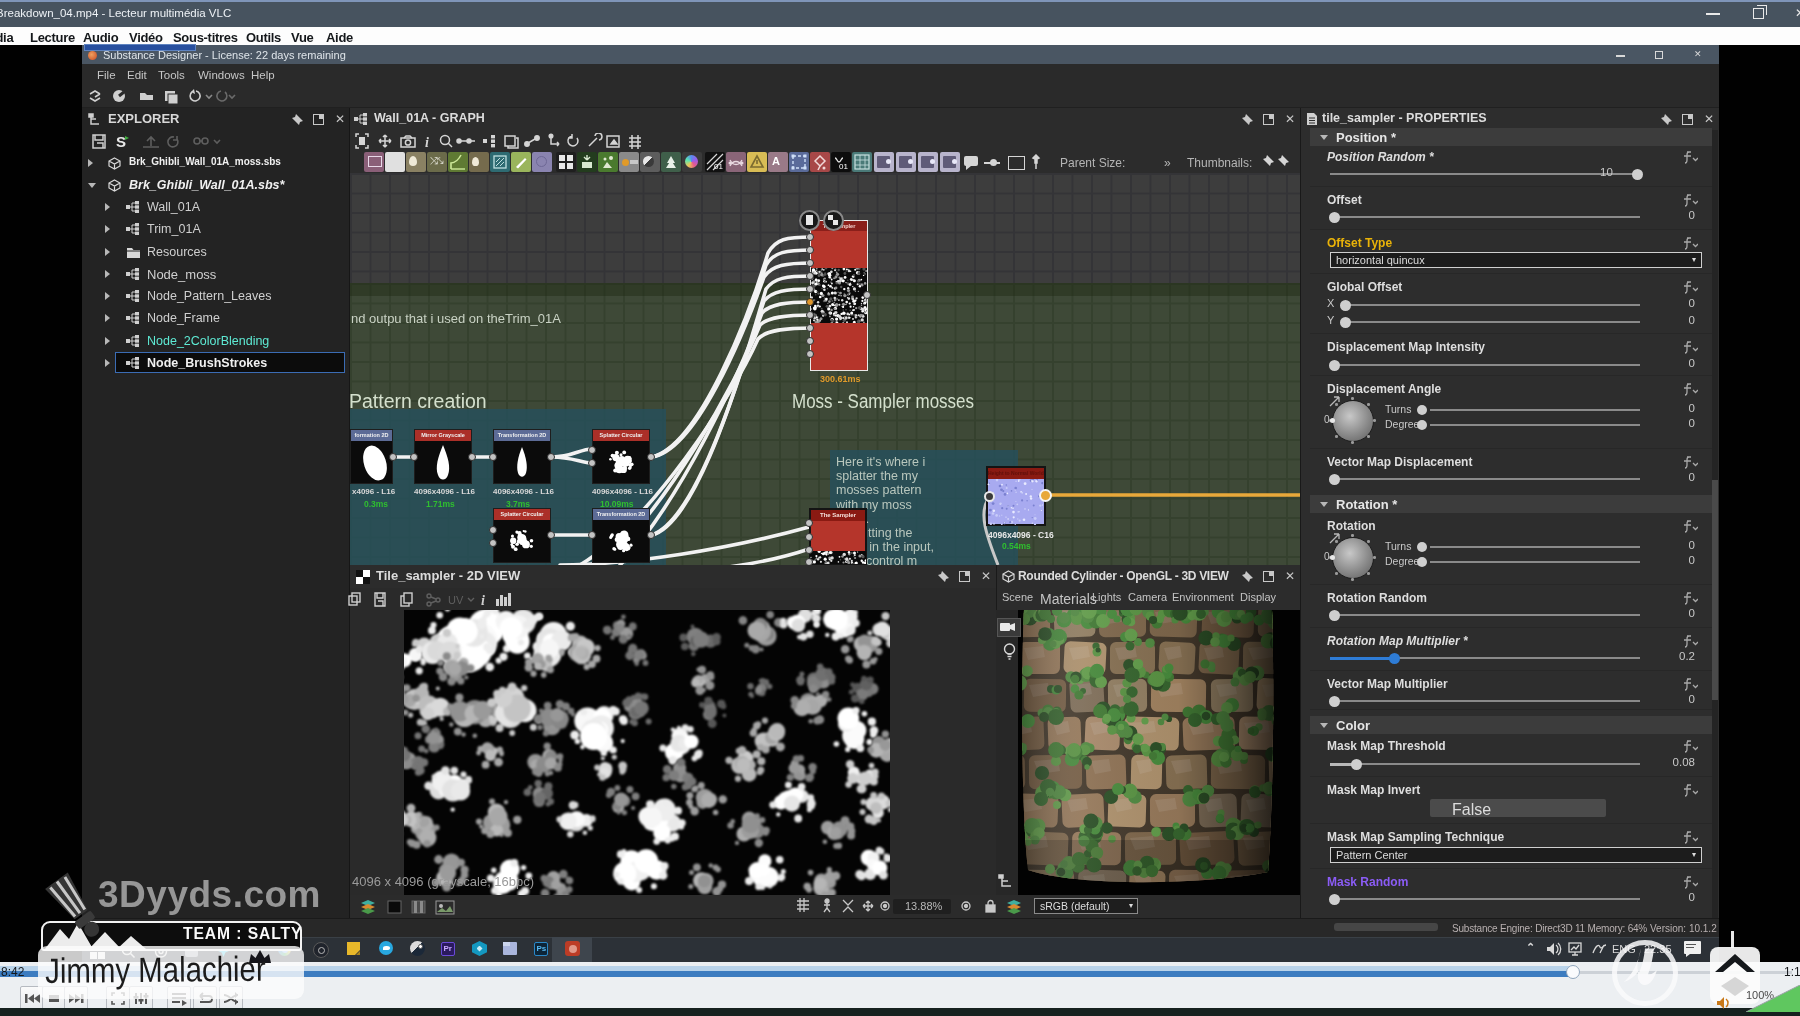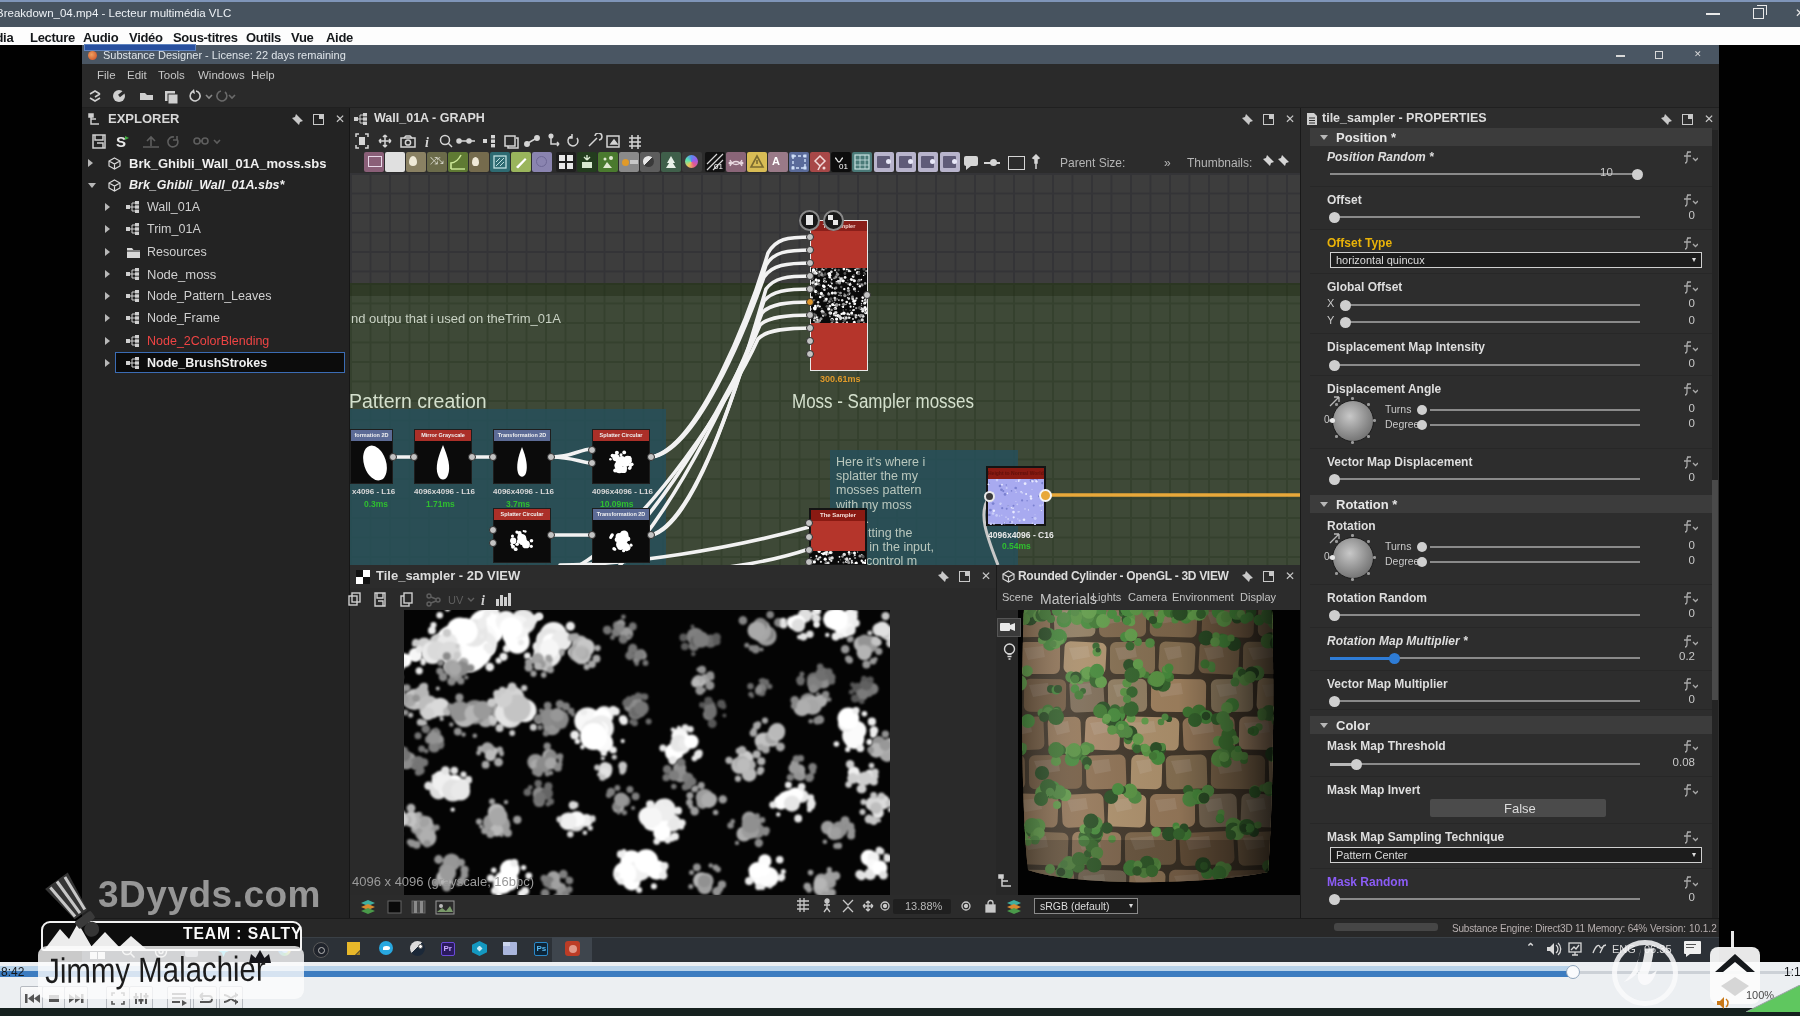--- a/index.html
+++ b/index.html
@@ -88,21 +88,21 @@
 <path d="M122,7 l3,3 3,-3"></path>
       </g>
     </g>
   </svg>
 <div class="chR" style="left:88px;top:159px"></div>
 <svg class="a" style="left:108px;top:157px" width="13" height="13" viewBox="0 0 13 13">
     <g stroke="#d8d8d8" stroke-width="1.2" fill="none">
       <path d="M6.5,1 L12,4 v5 L6.5,12 L1,9 V4 z M1,4 L6.5,7 L12,4 M6.5,7 v5"></path>
     </g>
   </svg>
-<div class="tx" style="left:129px;top:156px;font-size:13px;font-weight:bold;font-style:normal;color:#f0f0f0">Brk_Ghibli_Wall_01A_moss.sbs</div>
+<div class="tx" style="left:129px;top:156px;font-size:10px;font-weight:bold;font-style:normal;color:#f0f0f0">Brk_Ghibli_Wall_01A_moss.sbs</div>
 <div class="chD" style="left:88px;top:183px"></div>
 <svg class="a" style="left:108px;top:179px" width="13" height="13" viewBox="0 0 13 13">
     <g stroke="#d8d8d8" stroke-width="1.2" fill="none">
       <path d="M6.5,1 L12,4 v5 L6.5,12 L1,9 V4 z M1,4 L6.5,7 L12,4 M6.5,7 v5"></path>
     </g>
   </svg>
 <div class="tx" style="left:129px;top:178px;font-size:12.5px;font-weight:bold;font-style:italic;color:#f0f0f0">Brk_Ghibli_Wall_01A.sbs*</div>
 <div class="chR" style="left:105px;top:203px"></div>
 <svg class="a" style="left:126px;top:201px" width="14" height="12" viewBox="0 0 14 12">
     <g fill="#d0d0d0">
@@ -167,21 +167,21 @@
 <div class="chR" style="left:105px;top:337px"></div>
 <svg class="a" style="left:126px;top:335px" width="14" height="12" viewBox="0 0 14 12">
     <g fill="#d0d0d0">
       <rect x="0" y="4" width="4" height="4"></rect>
       <rect x="9" y="0" width="4" height="3.4"></rect>
       <rect x="9" y="4.3" width="4" height="3.4"></rect>
       <rect x="9" y="8.6" width="4" height="3.4"></rect>
       <path d="M4,6 h2 M6,2 h3 M6,6 h3 M6,10 h3 M6,2 v8" stroke="#d0d0d0" stroke-width="1" fill="none"></path>
     </g>
   </svg>
-<div class="tx" style="left:147px;top:334px;font-size:12.5px;font-weight:normal;font-style:normal;color:#ef4444">Node_2ColorBlending</div>
+<div class="tx" style="left:147px;top:334px;font-size:12.5px;font-weight:normal;font-style:normal;color:#5eead4">Node_2ColorBlending</div>
 <div class="a" style="left:115px;top:352px;width:230px;height:21px;background:#0c0c0c;border:1px solid #3b6cb4;box-sizing:border-box"></div>
 <div class="chR" style="left:105px;top:359px"></div>
 <svg class="a" style="left:126px;top:357px" width="14" height="12" viewBox="0 0 14 12">
     <g fill="#d0d0d0">
       <rect x="0" y="4" width="4" height="4"></rect>
       <rect x="9" y="0" width="4" height="3.4"></rect>
       <rect x="9" y="4.3" width="4" height="3.4"></rect>
       <rect x="9" y="8.6" width="4" height="3.4"></rect>
       <path d="M4,6 h2 M6,2 h3 M6,6 h3 M6,10 h3 M6,2 v8" stroke="#d0d0d0" stroke-width="1" fill="none"></path>
     </g>
@@ -3181,21 +3181,21 @@
 <div class="a" style="left:1351px;top:758.5px;width:11px;height:11px;border-radius:50%;background:#cfcfcf"></div>
 <div class="tx" style="left:1600px;top:756px;width:95px;text-align:right;font-size:11.5px;color:#c8c8c8">0.08</div>
 <div class="tx" style="left:1327px;top:783px;font-size:12px;font-weight:bold;font-style:normal;color:#dedede">Mask Map Invert</div>
 <svg class="a" style="left:1682px;top:783px" width="16" height="15" viewBox="0 0 16 15">
     <g stroke="#a8a8a8" stroke-width="1.3" fill="none">
       <path d="M5,2 h4 M7,2 c-1,0 -2,1 -2,3 l0,5 c0,2 -1,3 -2,3 M2,6 h7"></path>
       <path d="M11,8 l2.5,2.5 L16,8"></path>
     </g>
   </svg>
 <div class="a" style="left:1430px;top:799px;width:176px;height:18px;background:#4b4b4b;border-radius:2px"></div>
-<div class="tx" style="left:1504px;top:801px;font-size:13px;color:#dcdcdc">False</div>
+<div class="tx" style="left:1452px;top:801px;font-size:16px;color:#dcdcdc">False</div>
 <div class="tx" style="left:1327px;top:830px;font-size:12px;font-weight:bold;font-style:normal;color:#dedede">Mask Map Sampling Technique</div>
 <svg class="a" style="left:1682px;top:830px" width="16" height="15" viewBox="0 0 16 15">
     <g stroke="#a8a8a8" stroke-width="1.3" fill="none">
       <path d="M5,2 h4 M7,2 c-1,0 -2,1 -2,3 l0,5 c0,2 -1,3 -2,3 M2,6 h7"></path>
       <path d="M11,8 l2.5,2.5 L16,8"></path>
     </g>
   </svg>
 <div class="a" style="left:1330px;top:847px;width:372px;height:16px;background:#1c1c1c;border:1px solid #cfcfcf;box-sizing:border-box"></div>
 <div class="tx" style="left:1336px;top:849px;font-size:11px;color:#dcdcdc">Pattern Center</div>
 <div class="tx" style="left:1692px;top:850px;font-size:8px;color:#dcdcdc">▾</div>
@@ -3281,21 +3281,21 @@
     <g stroke="#d8d8d8" stroke-width="1.3" fill="none">
       <rect x="1" y="1" width="12" height="9"></rect>
       <path d="M4,13 h6 M7,10 v3"></path>
       <path d="M3,8 l3,-3 2,2 3,-4"></path>
     </g>
   </svg>
 <svg class="a" style="left:1592px;top:942px" width="15" height="14" viewBox="0 0 15 14">
     <path d="M1,11 C4,3 7,2 8,5 C9,8 11,3 14,3 M8,11 l4,-8" stroke="#d8d8d8" stroke-width="1.3" fill="none"></path>
   </svg>
 <div class="tx" style="left:1612px;top:943px;font-size:11px;color:#d8d8d8">ENG</div>
-<div class="tx" style="left:1644px;top:943px;font-size:11px;color:#d8d8d8">06:35</div>
+<div class="tx" style="left:1644px;top:943px;font-size:11px;color:#d8d8d8">22:35</div>
 <div class="a" style="left:1684px;top:941px;width:17px;height:13px;background:#f0f0f0;border-radius:1px">
     <div style="position:absolute;left:2px;top:2.5px;width:10px;height:1.5px;background:#555"></div>
     <div style="position:absolute;left:2px;top:5.5px;width:8px;height:1.5px;background:#555"></div>
     <div style="position:absolute;left:2px;bottom:-3px;width:0;height:0;border-top:3px solid #f0f0f0;border-right:4px solid transparent"></div>
   </div>
 <div class="a" style="left:0;top:962px;width:1800px;height:46px;background:#eceff2"></div>
 <div class="a" style="left:0;top:966px;width:1573px;height:5px;background:#b9d3ea"></div>
 <div class="a" style="left:0;top:971px;width:1573px;height:6px;background:#3c7cc0"></div>
 <div class="a" style="left:1580px;top:971px;width:212px;height:3px;background:#ccd1d7"></div>
 <div class="a" style="left:1566px;top:965px;width:14px;height:14px;border-radius:50%;background:#fafbfd;border:1.5px solid #90a6bd;box-sizing:border-box"></div>

